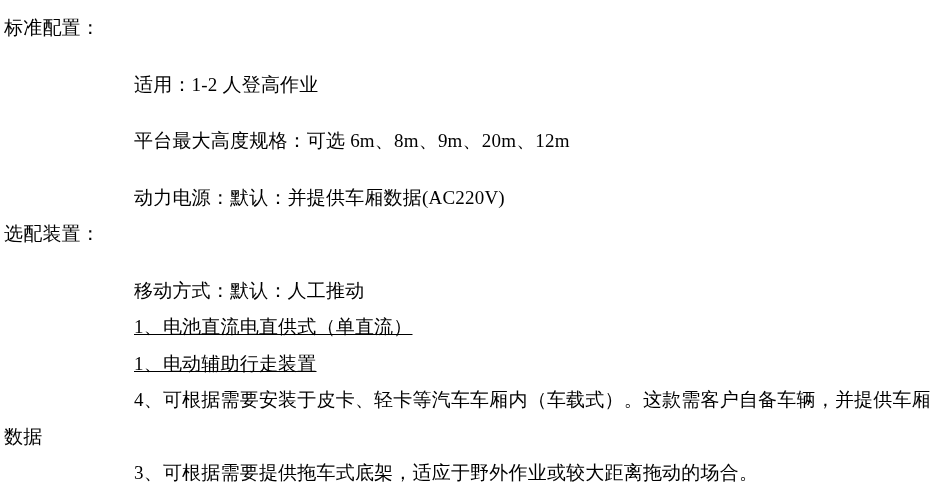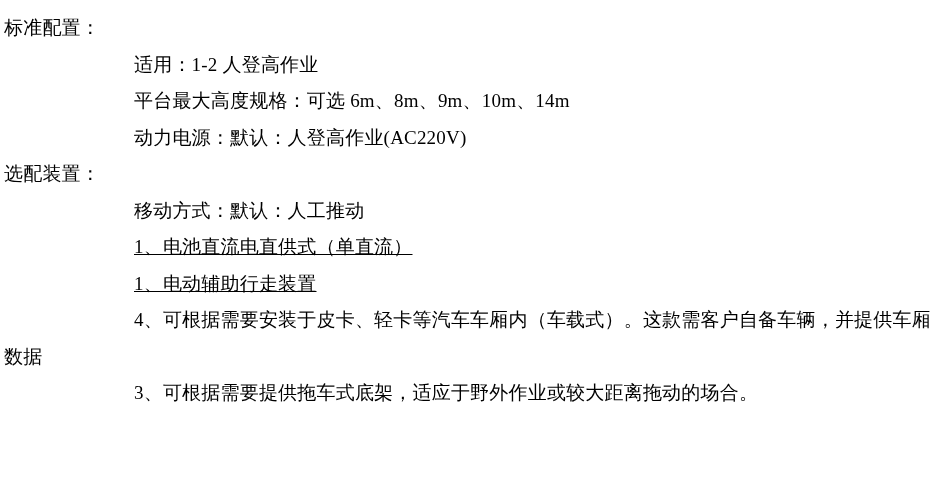--- a/index.html
+++ b/index.html
@@ -22,42 +22,43 @@
     font-size: 19px;
     line-height: 36.5px;
     white-space: pre;
     letter-spacing: 0.2px;
   }
   .lvl0 {
     padding-left: 4px;
   }
   .indent1 {
     padding-left: 134px;
+    margin-top: 20px;
   }
   .indent-num {
     padding-left: 134px;
     text-decoration: underline;
   }
   .wrap-block {
     padding-left: 4px;
     text-indent: 130px;
     white-space: normal;
     max-width: 930px;
   }
 </style>
 </head>
 <body>
 
 <div class="doc">
 
   <div class="line lvl0">标准配置：</div>
 
   <div class="line indent1">适用：1-2 人登高作业</div>
-  <div class="line indent1">平台最大高度规格：可选 6m、8m、9m、10m、14m</div>
-  <div class="line indent1">动力电源：默认：人登高作业(AC220V)</div>
+  <div class="line indent1">平台最大高度规格：可选 6m、8m、9m、20m、12m</div>
+  <div class="line indent1">动力电源：默认：并提供车厢数据(AC220V)</div>
   <div class="line lvl0">选配装置：</div>
 
   <div class="line indent1">移动方式：默认：人工推动</div>
 
   <div class="line indent-num">1、电池直流电直供式（单直流）</div>
   <div class="line indent-num">1、电动辅助行走装置</div>
   <div class="line wrap-block">4、可根据需要安装于皮卡、轻卡等汽车车厢内（车载式）。这款需客户自备车辆，并提供车厢数据</div>
   <div class="line wrap-block">3、可根据需要提供拖车式底架，适应于野外作业或较大距离拖动的场合。</div>
 
 </div>

